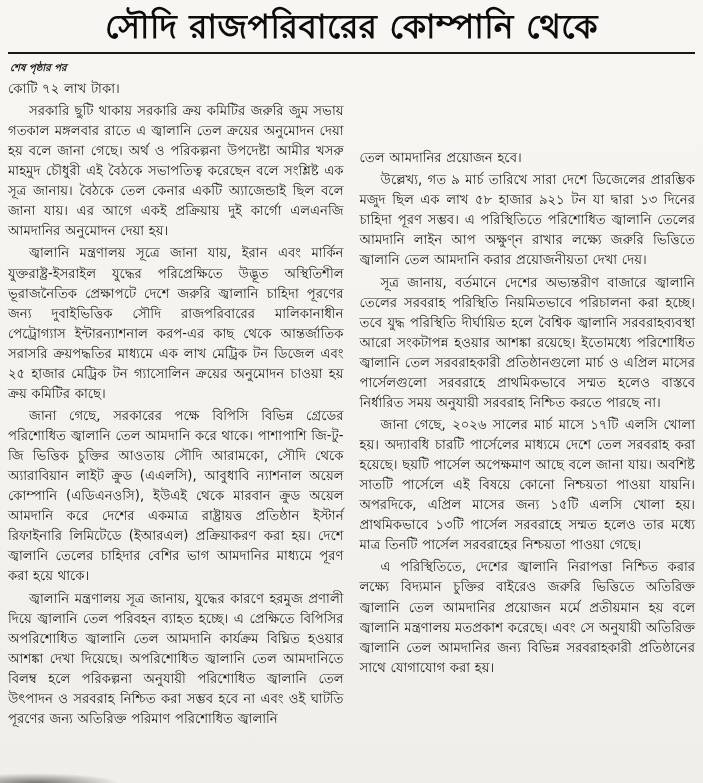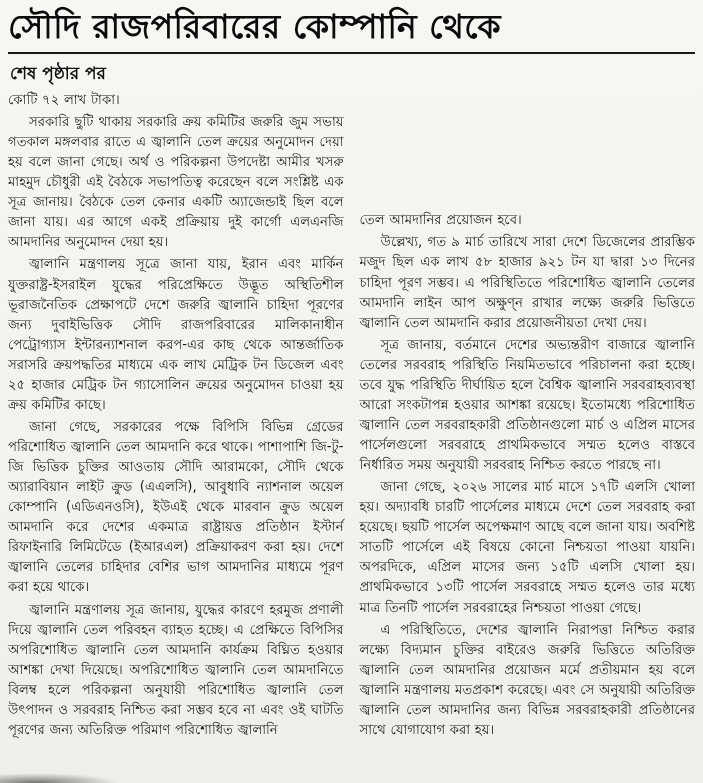--- a/index.html
+++ b/index.html
@@ -19,42 +19,43 @@
     box-sizing: border-box;
     width: 703px;
     height: 783px;
     padding: 6px 8px 4px 8px;
     background: linear-gradient(180deg, #f7f6f3 0%, #f3f2ee 60%, #efeeea 100%);
   }
   .headline {
     font-family: "DejaVu Sans", "Liberation Sans", sans-serif;
     font-size: 33px;
     font-weight: 800;
-    text-align: left;
+    text-align: center;
     letter-spacing: 0.5px;
     margin: 2px 0 6px 0;
     line-height: 1.15;
     color: #0d0c0b;
   }
   .title-rule {
     border: none;
     border-top: 2.5px solid #1a1816;
     margin: 0 0 6px 0;
   }
   .cont-note {
     font-family: "DejaVu Sans", "Liberation Sans", sans-serif;
     font-weight: 700;
-    font-size: 17px;
+    font-style: italic;
+    font-size: 10px;
     margin: 0 0 2px 2px;
     color: #141210;
   }
   .columns {
     display: flex;
     gap: 16px;
-    align-items: flex-end;
+    align-items: center;
   }
   .col {
     flex: 1 1 0;
     min-width: 0;
   }
   .col p {
     font-family: "DejaVu Sans", "Liberation Sans", sans-serif;
     font-size: 13.2px;
     line-height: 1.52;
     text-align: justify;

